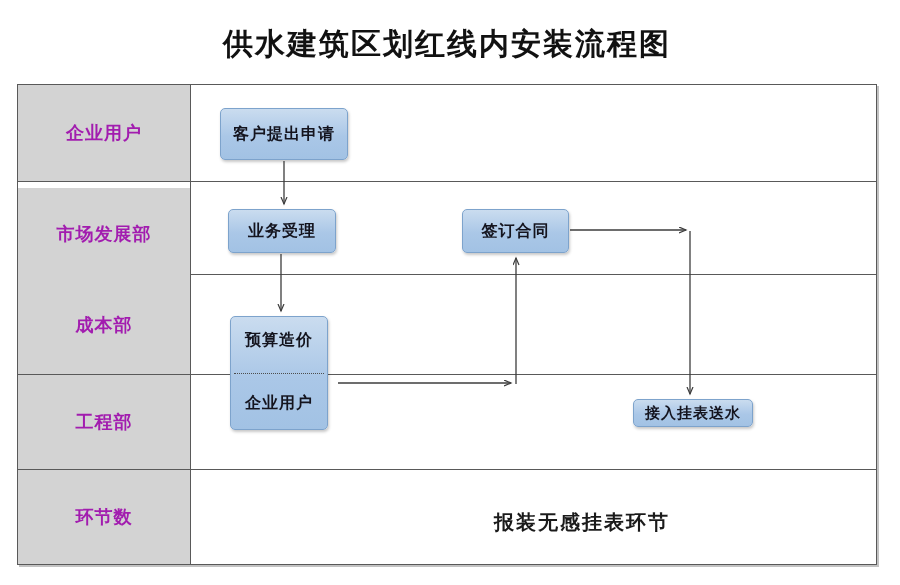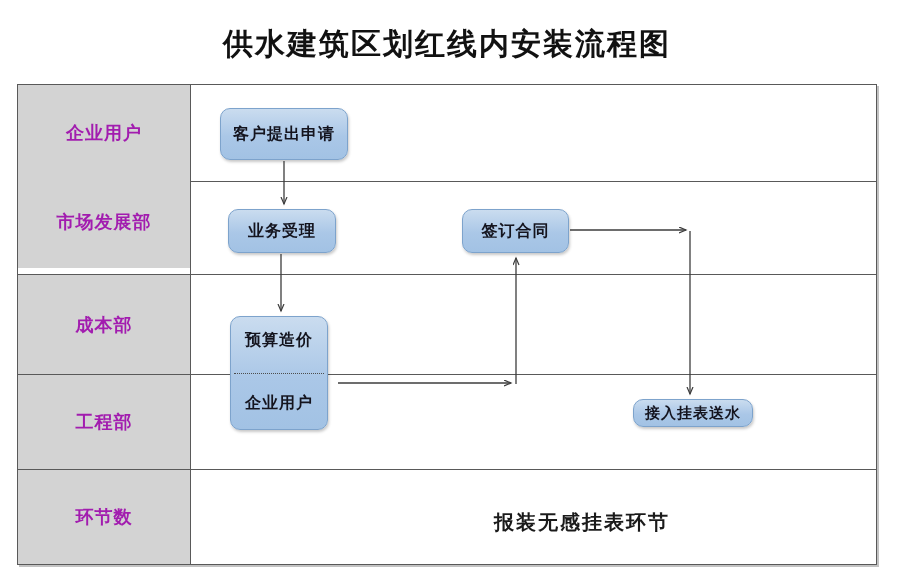--- a/index.html
+++ b/index.html
@@ -25,21 +25,21 @@
     box-sizing:border-box;
   }
   .footer-text{
     position:absolute;left:173px;top:384px;width:686px;height:107px;
     display:flex;align-items:center;justify-content:center;
     font-size:20px;font-weight:bold;color:#1a1a1a;letter-spacing:2px;margin-left:48px;
   }
   .node{
     position:absolute;box-sizing:border-box;
     background:linear-gradient(180deg,#cadcef 0%,#aac7e7 55%,#a2c2e4 100%);
-    border:1px solid #7da3cc;border-radius:10px;
+    border:1px solid #7da3cc;border-radius:5px;
     box-shadow:1px 2px 3px rgba(0,0,0,.22);
     display:flex;align-items:center;justify-content:center;
     font-size:16px;font-weight:bold;color:#14141e;letter-spacing:1px;
   }
   .node.tall{flex-direction:column;justify-content:space-between;padding:13px 0 15px 0;}
   .dotted-divider{
     position:absolute;left:3px;right:3px;top:56px;height:0;
     border-top:1px dotted #4d4d4d;
   }
   .arrows{position:absolute;left:0;top:0;width:900px;height:585px;pointer-events:none;}
@@ -54,21 +54,21 @@
   <div class="table">
 
     <div class="hline" style="top:96px"></div>
     <div class="hline" style="top:189px"></div>
     <div class="hline" style="top:289px"></div>
     <div class="hline" style="top:384px"></div>
 
     <div class="vline" style="left:172px"></div>
 
     <div class="label-cell" style="top:0;height:96px">企业用户</div>
-    <div class="label-cell" style="top:91px;height:92px">市场发展部</div>
+    <div class="label-cell" style="top:103px;height:92px">市场发展部</div>
     <div class="label-cell" style="top:190px;height:99px">成本部</div>
     <div class="label-cell" style="top:290px;height:94px">工程部</div>
     <div class="label-cell" style="top:385px;height:94px">环节数</div>
 
     <div class="footer-text">报装无感挂表环节</div>
   </div>
 
   <div class="node" style="left:220px;top:108px;width:128px;height:52px">客户提出申请</div>
 
   <div class="node" style="left:228px;top:209px;width:108px;height:44px">业务受理</div>

